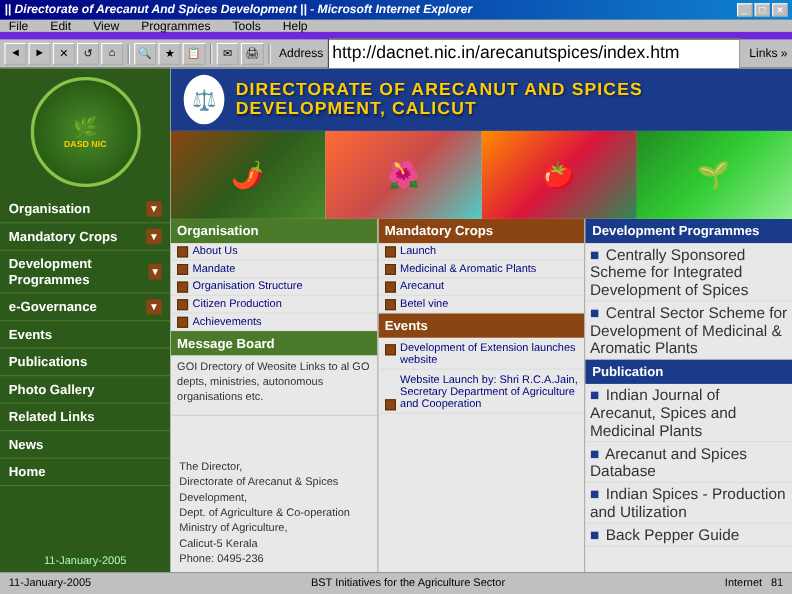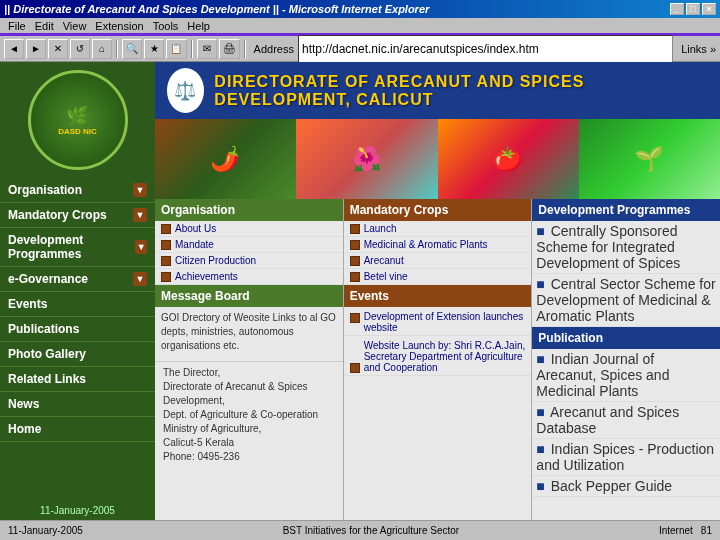--- a/index.html
+++ b/index.html
@@ -17,45 +17,45 @@
       font-size: 11px;
       font-weight: bold;
       font-style: italic;
     }
     .window-controls { display: flex; gap: 2px; }
     .win-btn { width: 14px; height: 12px; background: #c0c0c0; border: 1px outset #fff; font-size: 9px; display: flex; align-items: center; justify-content: center; cursor: pointer; }
     
     
     .menu-bar {
       background: #c0c0c0;
-      border-bottom: 3px solid #6d28d9;
+      border-bottom: 7px solid #6d28d9;
       height: 18px;
       display: flex;
       align-items: center;
       padding: 0 4px;
-      gap: 1px;
+      gap: 12px;
       font-size: 11px;
     }
     .menu-item { cursor: pointer; padding: 1px 4px; }
     
     
     .toolbar {
       background: #c0c0c0;
       border-bottom: 1px solid #888;
       height: 26px;
       display: flex;
       align-items: center;
       padding: 2px 4px;
       gap: 2px;
     }
     .tb-btn { height: 20px; min-width: 20px; background: #c0c0c0; border: 1px outset #fff; font-size: 10px; cursor: pointer; display: flex; align-items: center; justify-content: center; padding: 0 3px; }
     .tb-separator { width: 2px; height: 18px; border-left: 1px solid #888; border-right: 1px solid #fff; margin: 0 2px; }
     .address-bar { display: flex; align-items: center; margin-left: 4px; gap: 4px; flex: 1; }
     .address-label { font-size: 11px; }
-    .address-input { flex: 1; height: 28px; border: 1px inset #888; font-size: 12px; padding: 1px 3px; }
+    .address-input { flex: 1; height: 28px; border: 1px inset #888; font-size: 16px; padding: 1px 3px; }
     .links-btn { font-size: 11px; margin-left: 4px; }
     
     
     .main-layout {
       display: flex;
       height: calc(540px - 18px - 18px - 26px - 20px);
       overflow: hidden;
     }
     
     
@@ -254,21 +254,21 @@
     <div class="win-btn">_</div>
     <div class="win-btn">□</div>
     <div class="win-btn">×</div>
   </div>
 </div>
 
 <div class="menu-bar">
   <span class="menu-item">File</span>
   <span class="menu-item">Edit</span>
   <span class="menu-item">View</span>
-  <span class="menu-item">Extension</span>
+  <span class="menu-item">Programmes</span>
   <span class="menu-item">Tools</span>
   <span class="menu-item">Help</span>
 </div>
 
 <div class="toolbar">
   <div class="tb-btn">◄</div>
   <div class="tb-btn">►</div>
   <div class="tb-btn">✕</div>
   <div class="tb-btn">↺</div>
   <div class="tb-btn">⌂</div>
@@ -374,32 +374,36 @@
         <div class="section-item">
           <span class="item-bullet"></span>
           <span>About Us</span>
         </div>
         <div class="section-item">
           <span class="item-bullet"></span>
           <span>Mandate</span>
         </div>
         <div class="section-item">
           <span class="item-bullet"></span>
+          <span>Organisation Structure</span>
+        </div>
+        <div class="section-item">
+          <span class="item-bullet"></span>
           <span>Citizen Production</span>
         </div>
         <div class="section-item">
           <span class="item-bullet"></span>
           <span>Achievements</span>
         </div>
         <div class="section-header section-header-msg">Message Board</div>
         <div class="msg-content">
           <p>GOI Drectory of Weosite Links to al GO depts, ministries, autonomous organisations etc.</p>
         </div>
         <div class="contact-address">
-          <div style="white-space:pre-line;">The Director,
+          <div style="white-space:pre-line;margin-top:36px;">The Director,
 Directorate of Arecanut &amp; Spices Development,
 Dept. of Agriculture &amp; Co-operation Ministry of Agriculture,
 Calicut-5 Kerala</div>
           <div>Phone: 0495-236</div>
         </div>
       </div>
 
       <div class="grid-col">
         <div class="section-header section-header-mandatory">Mandatory Crops</div>
         <div class="section-item">

